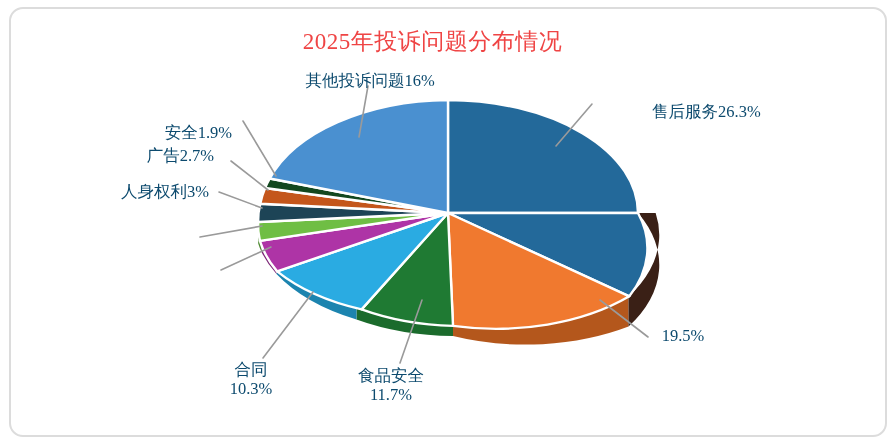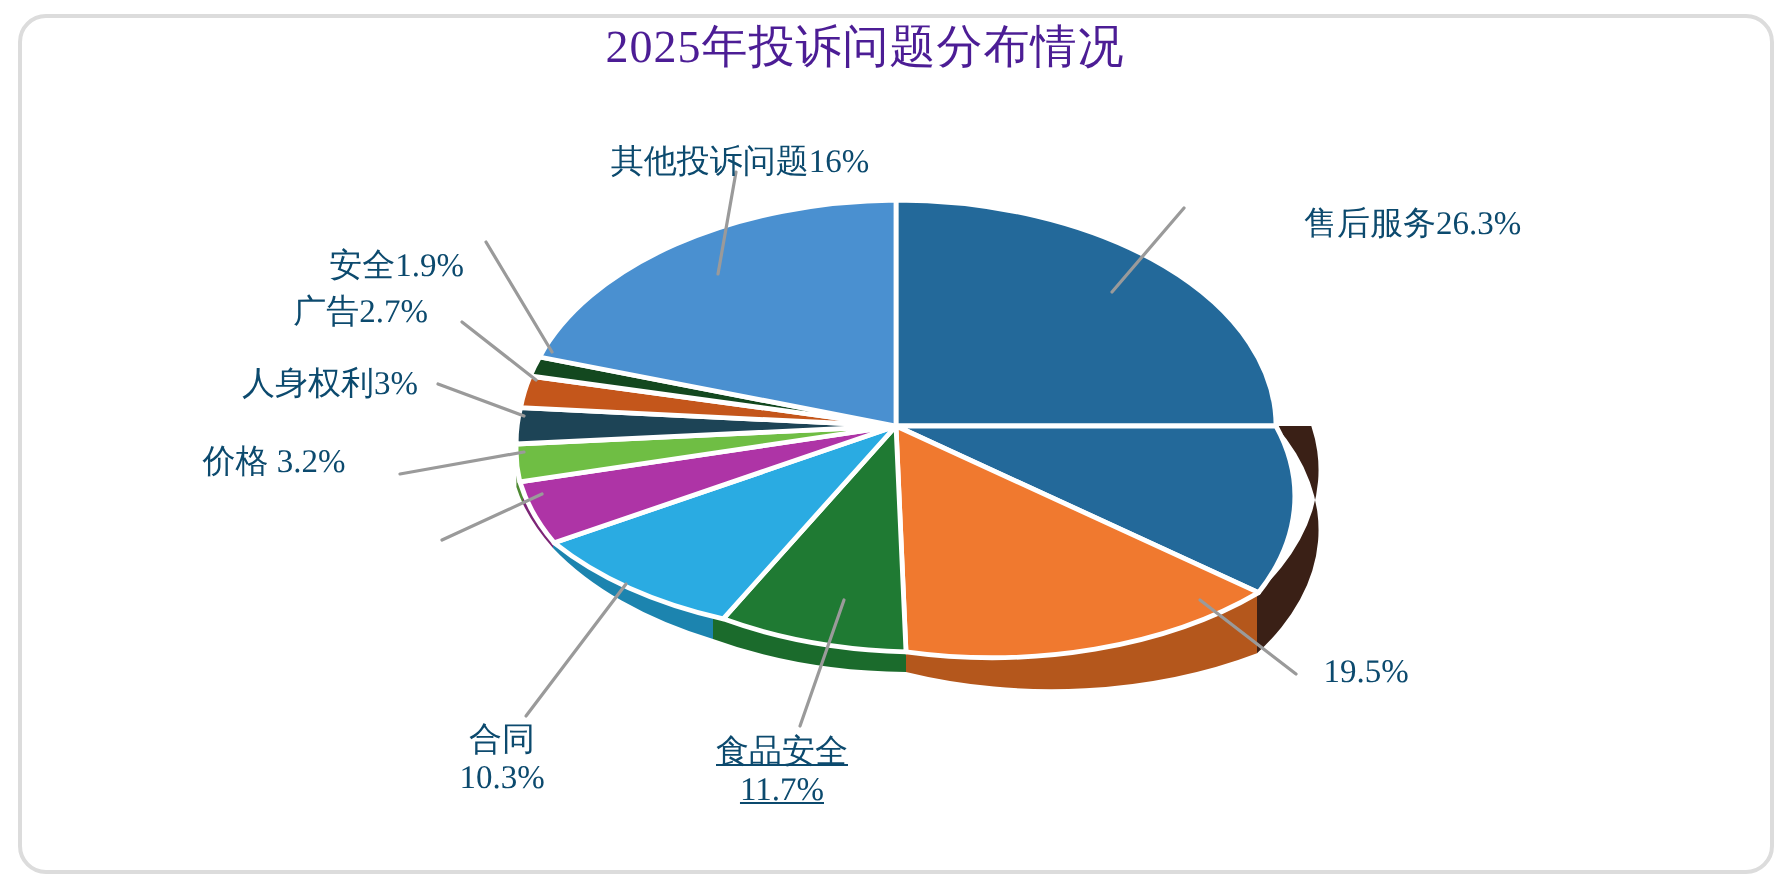--- a/index.html
+++ b/index.html
@@ -24,26 +24,26 @@
     width: 878px;
     height: 430px;
     border: 2px solid #dcdcdc;
     border-radius: 14px;
     box-sizing: border-box;
     background: #ffffff;
   }
   #chart-title {
     position: absolute;
     left: 0;
-    top: 8px;
+    top: 26px;
     width: 865px;
     text-align: center;
     font-size: 23px;
     font-weight: 400;
-    color: #4c1d95;
+    color: #ef4444;
     letter-spacing: 0.5px;
     font-family: "Liberation Serif", "DejaVu Serif", serif;
   }
   #plot {
     position: absolute;
     left: 0;
     top: 0;
     width: 896px;
     height: 444px;
   }
@@ -128,31 +128,30 @@
       <line x1="368" y1="86" x2="359" y2="137"></line>
     </g>
   </svg>
 
   <div class="lbl left" style="left:652px; top:102px;">售后服务26.3%</div>
 
   <div class="lbl center" style="left:635px; top:326px; width:96px;">
     <div>19.5%</div>
   </div>
 
-  <div class="lbl center" style="left:336px; top:366px; width:110px;text-decoration:underline;">
+  <div class="lbl center" style="left:336px; top:366px; width:110px;">
     <div>食品安全</div>
     <div>11.7%</div>
   </div>
 
   <div class="lbl center" style="left:203px; top:360px; width:96px;">
     <div>合同</div>
     <div>10.3%</div>
   </div>
 
-  <div class="lbl center" style="left:62px; top:221px; width:150px;">价格 3.2%</div>
 
 
   <div class="lbl right" style="left:62px; top:182px; width:147px;">人身权利3%</div>
 
   <div class="lbl right" style="left:78px; top:146px; width:136px;">广告2.7%</div>
 
   <div class="lbl right" style="left:100px; top:108px; width:132px;margin-top:15px;">安全1.9%</div>
 
   <div class="lbl center" style="left:266px; top:71px; width:208px;">其他投诉问题16%</div>
 

